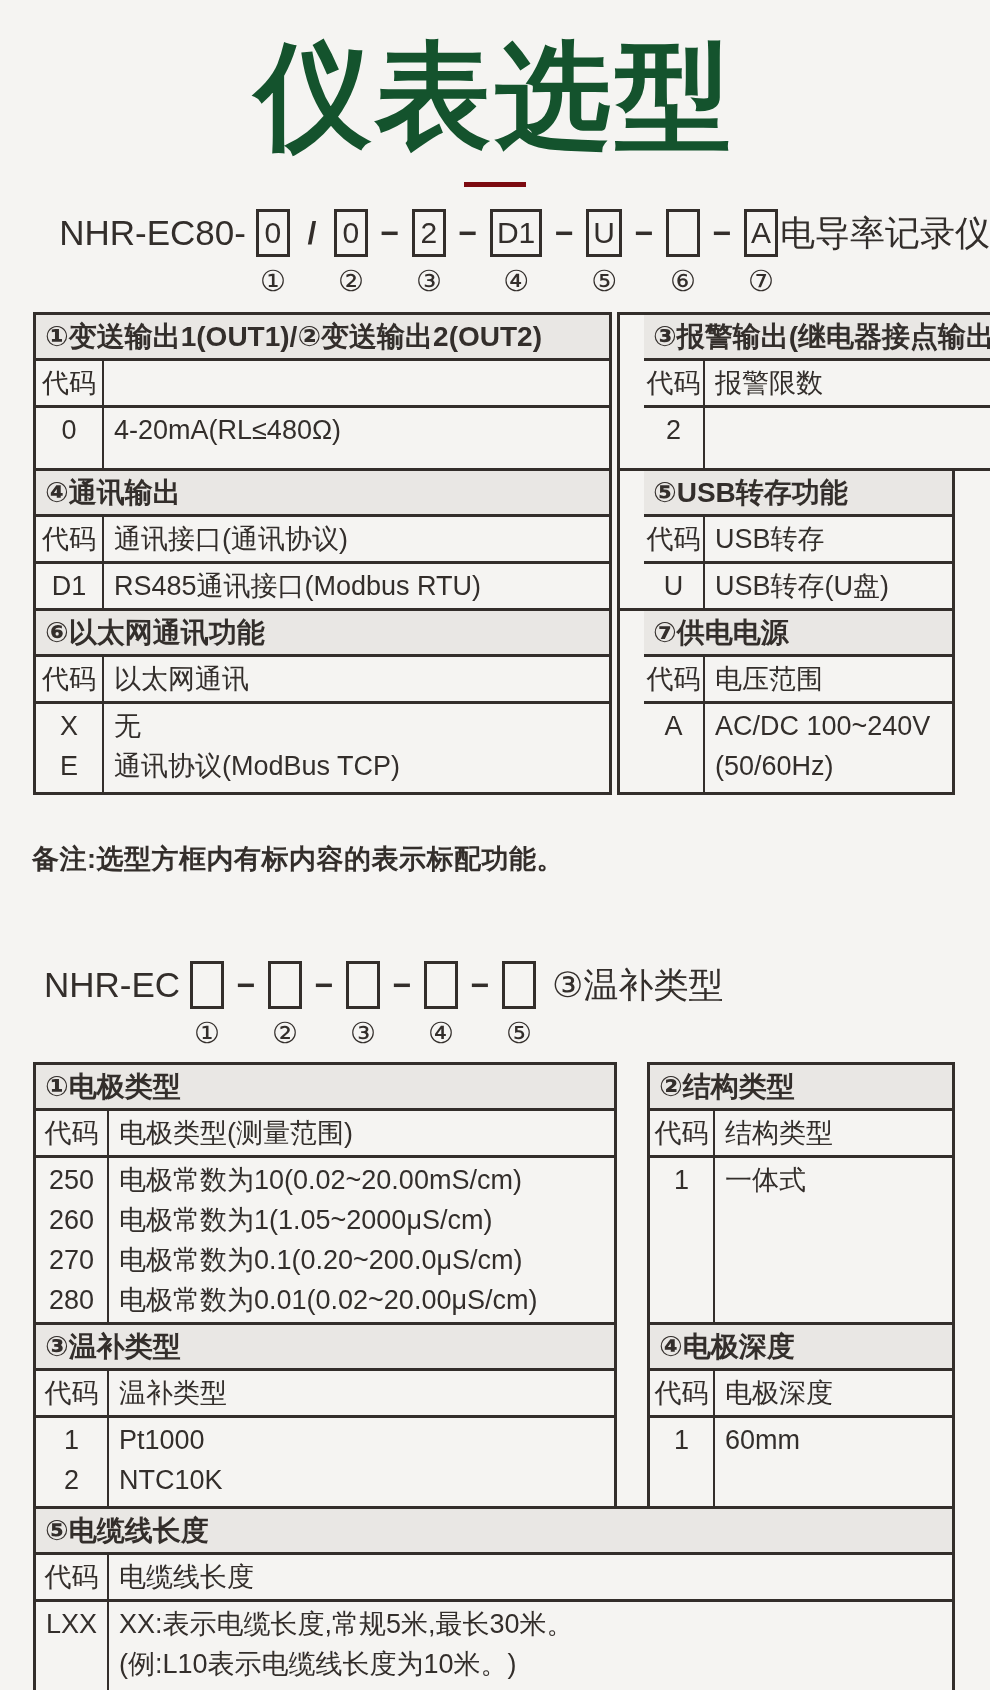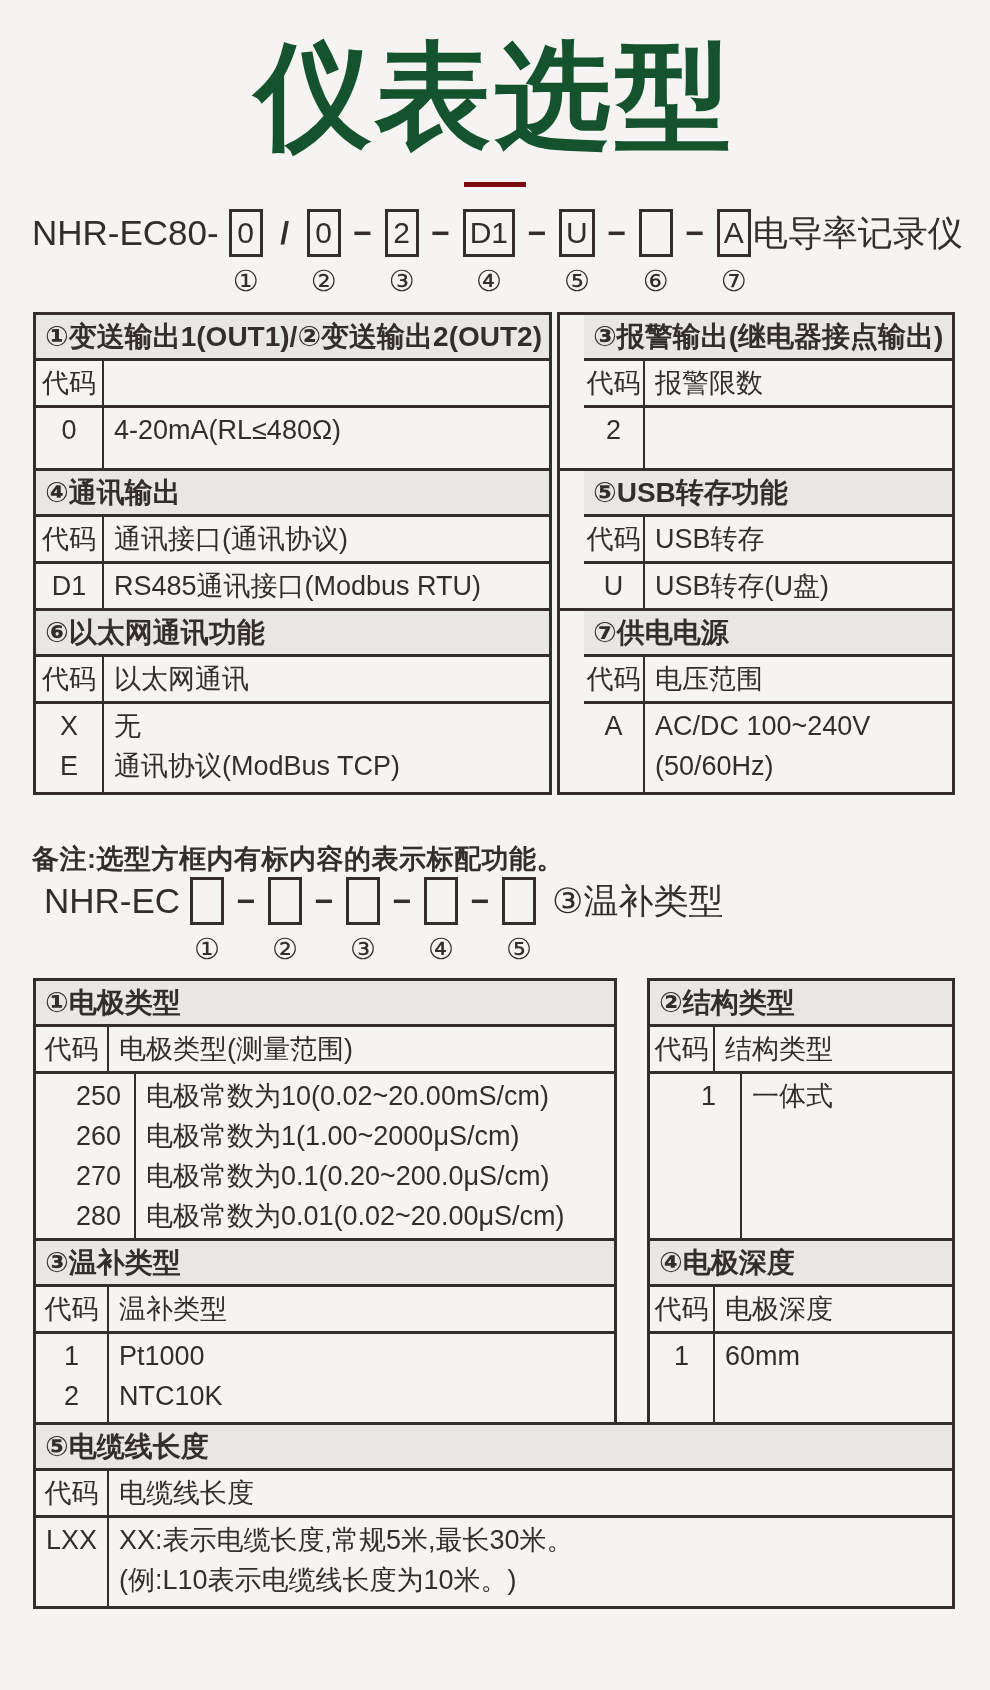--- a/index.html
+++ b/index.html
@@ -31,22 +31,22 @@
     width:62px;height:5px;
     background:var(--accent);
     margin:14px auto 0 auto;
   }
   
   .model{
     display:flex;
     align-items:flex-start;
     margin-left:32px;
   }
-  #model1{margin-top:22px;}
-  #model2{margin-left:44px;}
+  #model1{margin-top:22px;justify-content:flex-end;}
+  #model2{margin-top:84px;margin-left:44px;}
   .mprefix,.msuffix{
     font-size:35px;
     line-height:48px;
     white-space:pre;
     letter-spacing:0px;
   }
   .mprefix{margin-right:10px;}
   #model1 .msuffix{margin-left:2px;}
   #model2 .msuffix{margin-left:16px;}
   .slot{display:flex;flex-direction:column;align-items:center;}
@@ -65,21 +65,21 @@
   .otable{width:922px;margin-left:33px;}
   #table1{margin-top:16px;}
   #table2{margin-top:14px;}
   .trow{display:flex;gap:5px;align-items:stretch;}
   .trow + .trow{margin-top:-3px;}
   .sec{
     border:3px solid var(--ink);
     display:flex;flex-direction:column;
     background:var(--bg);
   }
-  #table1 .sec.left{width:519px;flex:none;}
+  #table1 .sec.left{width:579px;flex:none;}
   #table1 .sec.right{flex:1;padding-left:24px;}
   #table2 .sec.left{width:584px;flex:none;}
   #table2 .sec.right{flex:1;margin-left:25px;}
   .sec.full{width:100%;}
   .sec-header{
     background:var(--hdr);
     border-bottom:3px solid var(--ink);
     font-weight:bold;
     font-size:28px;line-height:37px;
     padding:3px 8px 3px 9px;
@@ -101,21 +101,21 @@
   #table2 .sec.full  .code-cell{width:73px;}
   .val-cell{
     flex:1;
     padding:2px 10px;
     font-size:27px;line-height:40px;
   }
   .srow.body{flex:1;}
   #table1 .r0 .srow.body{min-height:60px;}
   #table1 .r1 .srow.body{min-height:42px;}
   #table1 .r2 .srow.body{min-height:88px;}
-  #table2 .r0 .srow.body{min-height:162px;padding-left:27px;}
+  #table2 .r0 .srow.body{min-height:162px;}
   #table2 .r1 .srow.body{min-height:88px;}
   #table2 .r2 .srow.body{min-height:88px;}
   
   .note{
     margin:46px 0 0 32px;
     font-size:27px;
     font-weight:bold;
     letter-spacing:0.5px;
   }
 </style>
@@ -303,21 +303,21 @@
         </div>
         <div class="srow body">
           <div class="code-cell">
             <div class="line">250</div>
             <div class="line">260</div>
             <div class="line">270</div>
             <div class="line">280</div>
           </div>
           <div class="val-cell">
             <div class="line">电极常数为10(0.02~20.00mS/cm)</div>
-            <div class="line">电极常数为1(1.00~2000μS/cm)</div>
+            <div class="line">电极常数为1(1.05~2000μS/cm)</div>
             <div class="line">电极常数为0.1(0.20~200.0μS/cm)</div>
             <div class="line">电极常数为0.01(0.02~20.00μS/cm)</div>
           </div>
         </div>
       </div>
       <div class="sec right">
         <div class="sec-header">②结构类型</div>
         <div class="srow colhdr">
           <div class="code-cell">代码</div>
           <div class="val-cell">结构类型</div>

